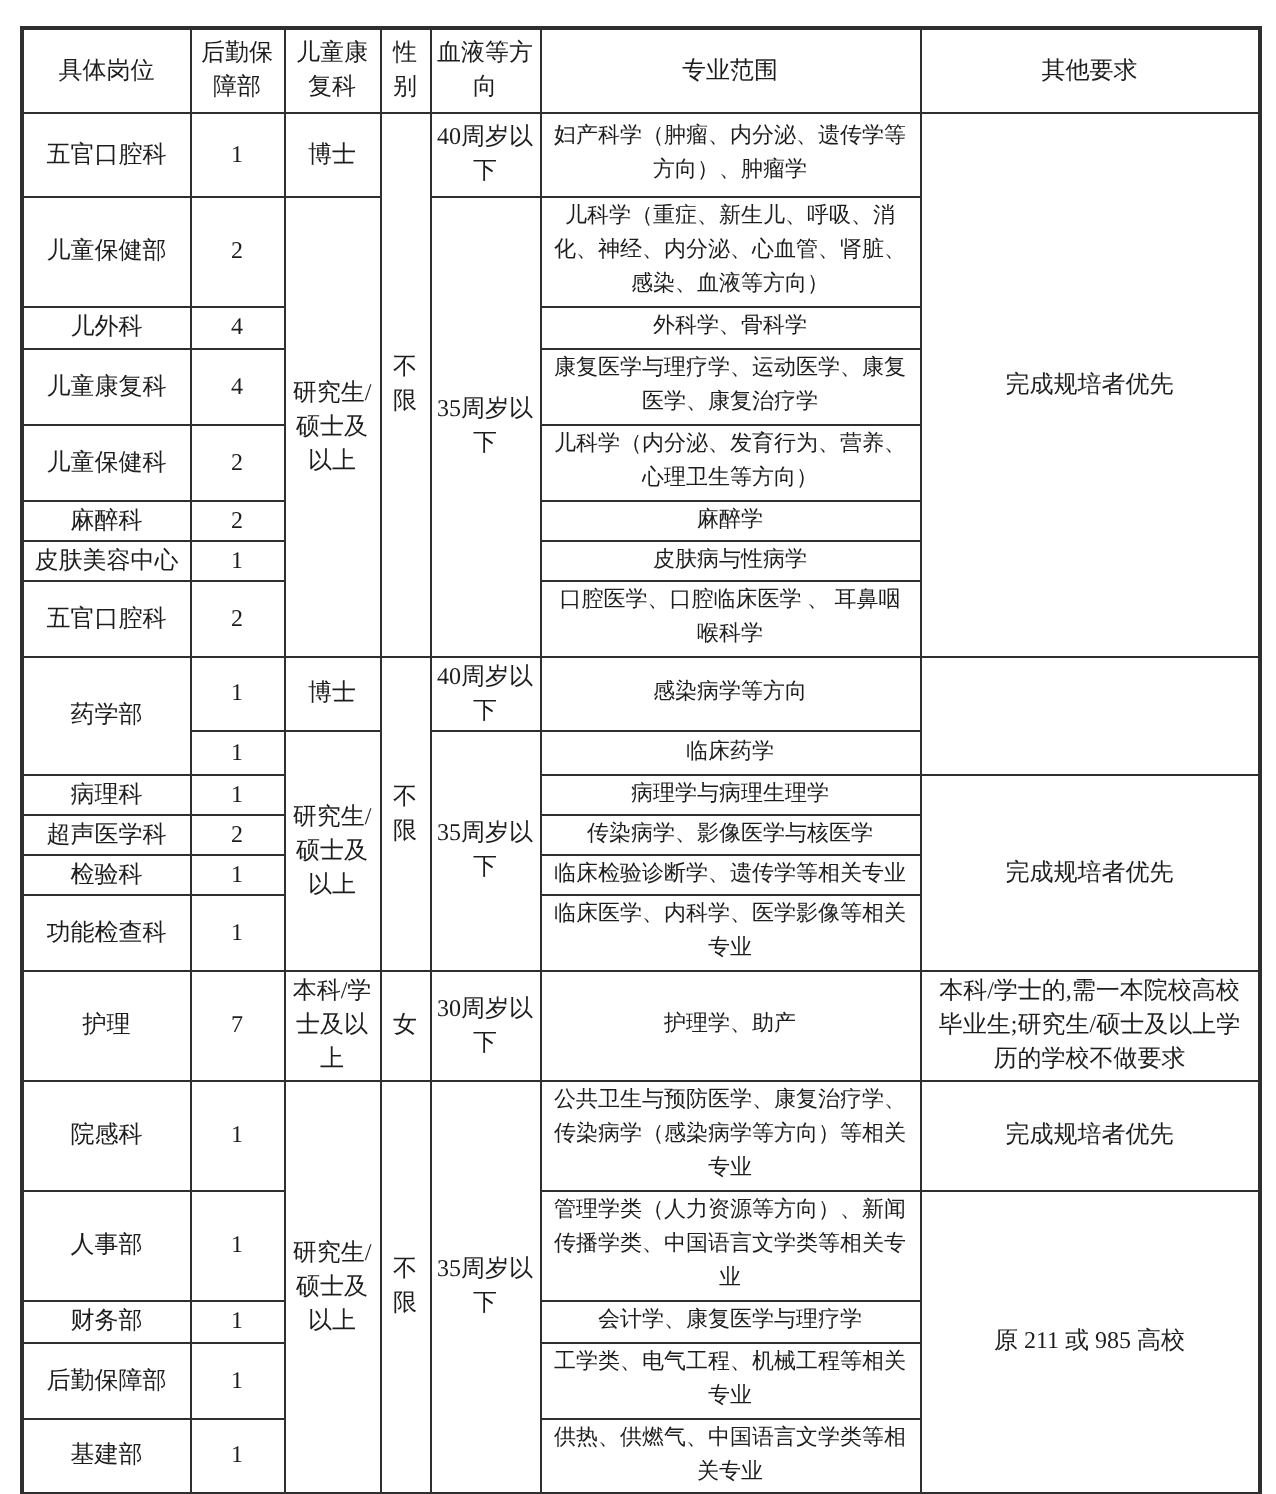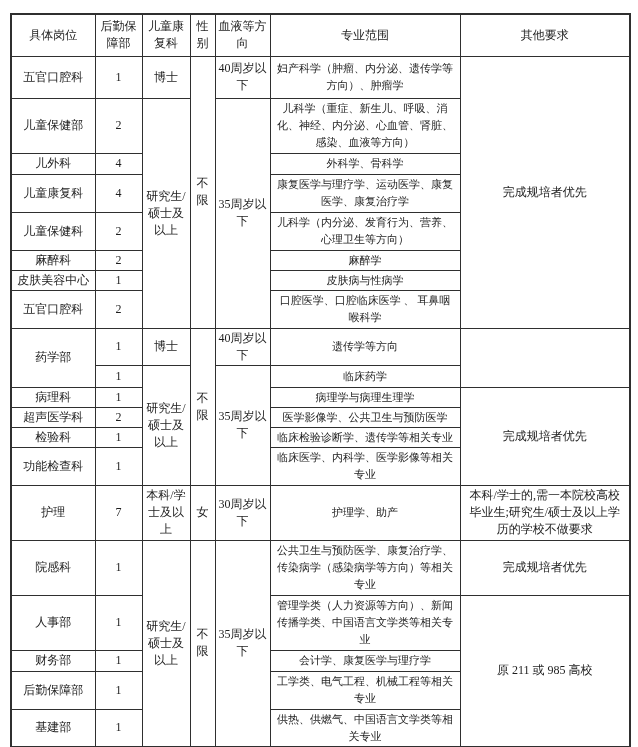--- a/index.html
+++ b/index.html
@@ -113,42 +113,42 @@
       <td>2</td>
       <td class="major left">口腔医学、口腔临床医学 、 耳鼻咽喉科学</td>
     </tr>
 
     <tr class="h34">
       <td rowspan="2">药学部</td>
       <td>1</td>
       <td>博士</td>
       <td rowspan="6">不限</td>
       <td>40周岁以下</td>
-      <td class="major left">遗传学等方向</td>
+      <td class="major left">感染病学等方向</td>
       <td rowspan="2" class="other"></td>
     </tr>
 
     <tr class="h22">
       <td>1</td>
       <td rowspan="5">研究生/硕士及以上</td>
       <td rowspan="5">35周岁以下</td>
       <td class="major left">临床药学</td>
     </tr>
 
     <tr class="h20">
       <td>病理科</td>
       <td>1</td>
       <td class="major left">病理学与病理生理学</td>
       <td rowspan="4" class="other">完成规培者优先</td>
     </tr>
 
     <tr class="h20">
       <td>超声医学科</td>
       <td>2</td>
-      <td class="major left">医学影像学、公共卫生与预防医学</td>
+      <td class="major left">传染病学、影像医学与核医学</td>
     </tr>
 
     <tr class="h20">
       <td>检验科</td>
       <td>1</td>
       <td class="major left">临床检验诊断学、遗传学等相关专业</td>
     </tr>
 
     <tr class="h38">
       <td>功能检查科</td>

